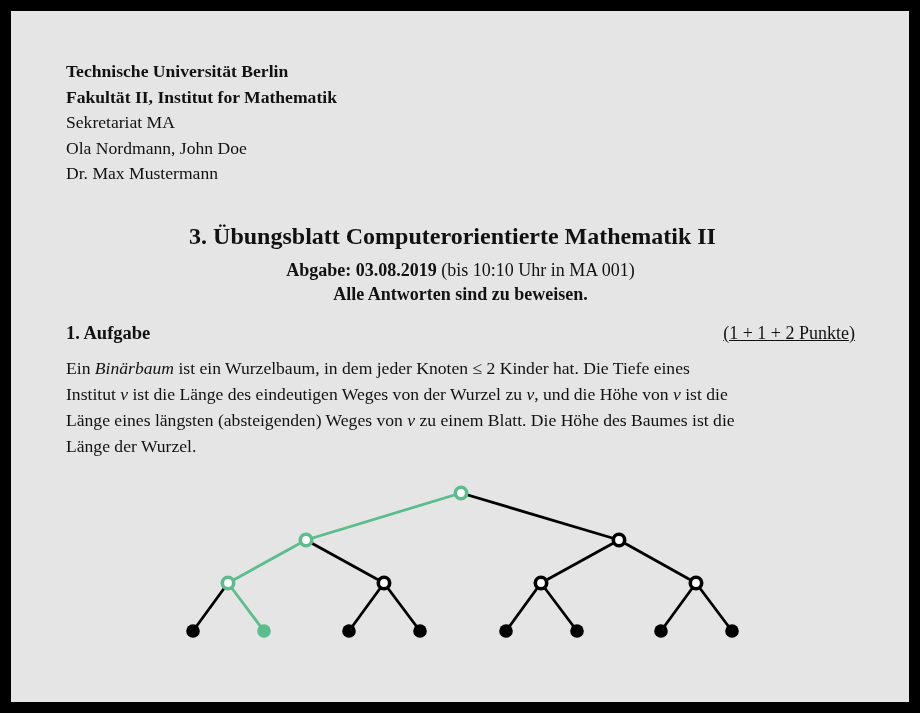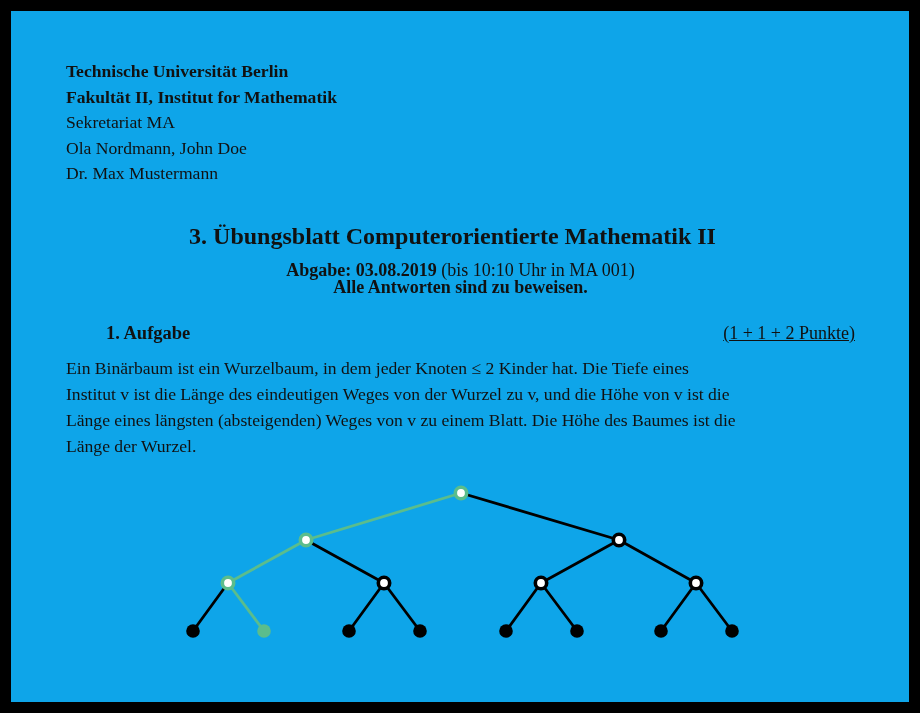--- a/index.html
+++ b/index.html
@@ -10,26 +10,26 @@
   body {
     width: 920px;
     height: 713px;
     font-family: "Liberation Serif", "DejaVu Serif", serif;
     color: #111111;
   }
   .page {
     position: relative;
     width: 920px;
     height: 713px;
-    background: #0ea5e9;
+    background: #e5e5e5;
     box-shadow: inset 0 0 0 11px #000000;
     overflow: hidden;
   }
   .bold { font-weight: bold; }
-  .it { }
+  .it { font-style: italic; }
 
   .header-left {
     position: absolute;
     left: 66px;
     top: 59px;
     font-size: 17.6px;
     line-height: 25.5px;
     text-align: left;
     white-space: nowrap;
   }
@@ -60,38 +60,38 @@
     top: 257px;
     text-align: center;
     font-size: 18px;
     line-height: 26px;
     white-space: nowrap;
   }
   .note {
     position: absolute;
     left: 66px;
     right: 65px;
-    top: 274px;
+    top: 281px;
     text-align: center;
     font-size: 18px;
     line-height: 26px;
     white-space: nowrap;
   }
   .task-row {
     position: absolute;
     left: 66px;
     right: 65px;
     top: 320px;
     display: flex;
     justify-content: space-between;
     align-items: baseline;
     font-size: 18px;
     line-height: 27px;
   }
-  .task-label { font-weight: bold; font-size: 18.5px; margin-left: 40px; }
+  .task-label { font-weight: bold; font-size: 18.5px; }
   .task-points { font-size: 18px; text-decoration: underline; }
   .para {
     position: absolute;
     left: 66px;
     right: 54px;
     top: 355px;
     font-size: 17.6px;
     line-height: 26px;
   }
   .pline { white-space: nowrap; }

